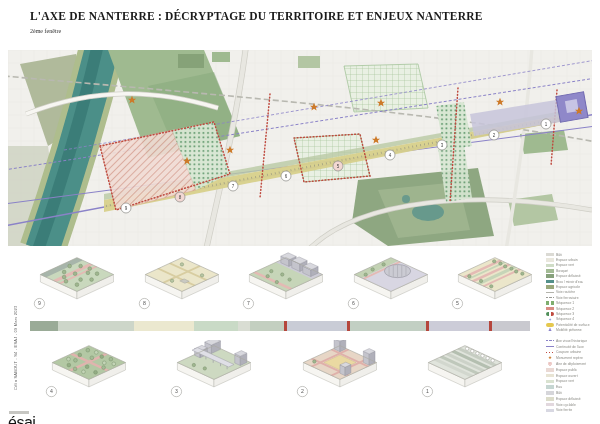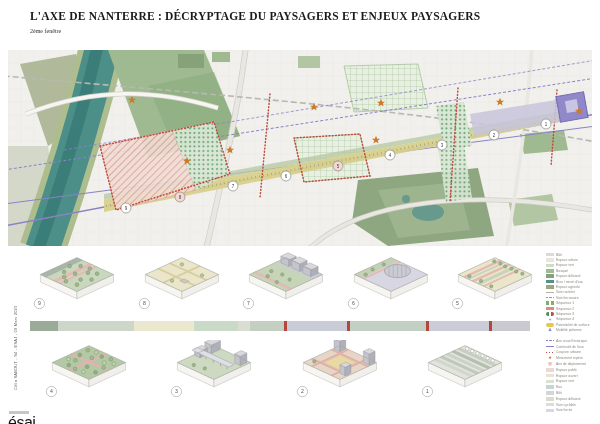--- a/index.html
+++ b/index.html
@@ -21,21 +21,21 @@
   #legend-axis .lrow{height:5.8px;}
   .lg{width:8px;height:3.6px;flex:none;margin-right:2px;display:flex;align-items:center;justify-content:center;font-size:4.5px;line-height:3.6px;}
   .ll{font-size:3.4px;color:#8a8a84;white-space:nowrap;overflow:hidden;}
   .credit{position:absolute;left:13px;top:390px;transform:rotate(-90deg);transform-origin:0 0;font-size:4px;color:#666;white-space:nowrap;letter-spacing:.2px;}
   .logo{position:absolute;left:8px;top:414px;font-weight:normal;font-size:16px;letter-spacing:-.5px;color:#111;}
   .logo-sub{position:absolute;left:9px;top:411px;width:20px;height:2.5px;background:#c6c6c2;}
 </style>
 </head>
 <body>
 
-<div class="title">L'AXE DE NANTERRE : DÉCRYPTAGE DU PAYSAGERS ET ENJEUX PAYSAGERS</div>
+<div class="title">L'AXE DE NANTERRE : DÉCRYPTAGE DU TERRITOIRE ET ENJEUX NANTERRE</div>
 <div class="subtitle">2ème fenêtre</div>
 
 <div class="map-wrap">
 <svg viewBox="0 0 584 196" width="584" height="196">
   <defs>
     <pattern id="blocks" width="13" height="13" patternUnits="userSpaceOnUse">
       <rect width="13" height="13" fill="none" stroke="#e4e3dc" stroke-width="0.6"></rect>
     </pattern>
     <pattern id="phatch" width="5" height="5" patternUnits="userSpaceOnUse" patternTransform="rotate(45)">
       <rect width="5" height="5" fill="#f1dcd4"></rect>

